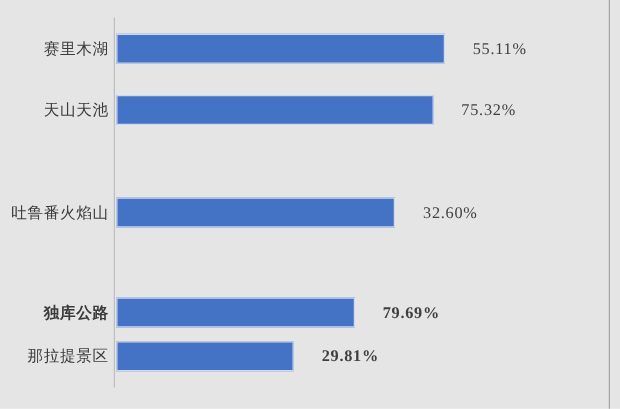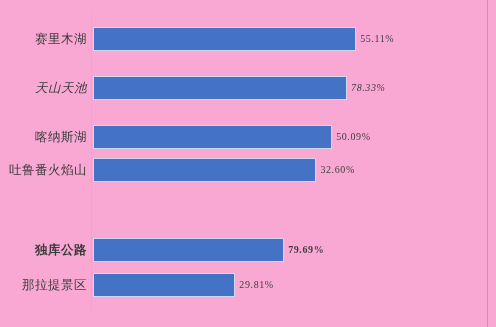--- a/index.html
+++ b/index.html
@@ -11,21 +11,21 @@
     height: 327px;
     background: #ffffff;
     font-family: "Liberation Serif", "DejaVu Serif", serif;
     overflow: hidden;
   }
 
   #chart-root {
     position: relative;
     width: 496px;
     height: 327px;
-    background: #f9a8d4;
+    background: #e5e5e5;
     box-sizing: border-box;
   }
 
   
   #chart-frame-right {
     position: absolute;
     top: 0;
     right: 8px;
     width: 1px;
     height: 327px;
@@ -88,73 +88,66 @@
     background: #4472c4;
     border: 1px solid #cdd9ef;
     box-sizing: border-box;
   }
 
   .bar-value {
     position: absolute;
     top: 0;
     height: 24px;
     line-height: 24px;
-    font-size: 10px;
+    font-size: 13px;
     color: #3f3f3f;
     white-space: nowrap;
     letter-spacing: 0.6px;
-    padding-left: 4px;
+    padding-left: 22px;
   }
 </style>
 </head>
 <body>
 
 <div id="chart-root">
 
   <div id="chart-frame-right"></div>
   <div id="value-axis-line"></div>
 
   <div id="plot-area">
       <div class="bar-row" style="top: 27px;">
         <div class="category-label">赛里木湖</div>
         <div class="bar-track">
           <div class="bar-fill" style="width: 263.15px; background: rgb(68, 114, 196); border-color: rgb(205, 217, 239);"></div>
           <div class="bar-value" style="left: 263.15px;">55.11%</div>
         </div>
       </div>
-      <div class="bar-row" style="top: 76.2px; font-style: italic;">
+      <div class="bar-row" style="top: 76.2px;">
         <div class="category-label">天山天池</div>
         <div class="bar-track">
           <div class="bar-fill" style="width: 254.078px; background: rgb(68, 114, 196); border-color: rgb(205, 217, 239);"></div>
-          <div class="bar-value" style="left: 254.078px;">78.33%</div>
-        </div>
-      </div>
-      <div class="bar-row" style="top: 125.4px;">
-        <div class="category-label">喀纳斯湖</div>
-        <div class="bar-track">
-          <div class="bar-fill" style="width: 239.18px; background: rgb(68, 114, 196); border-color: rgb(205, 217, 239);"></div>
-          <div class="bar-value" style="left: 239.18px;">50.09%</div>
+          <div class="bar-value" style="left: 254.078px;">75.32%</div>
         </div>
       </div>
       <div class="bar-row" style="top: 158px;">
         <div class="category-label">吐鲁番火焰山</div>
         <div class="bar-track">
           <div class="bar-fill" style="width: 223.422px; background: rgb(68, 114, 196); border-color: rgb(205, 217, 239);"></div>
           <div class="bar-value" style="left: 223.422px;">32.60%</div>
         </div>
       </div>
       <div class="bar-row" style="top: 238px; font-weight: bold;">
         <div class="category-label">独库公路</div>
         <div class="bar-track">
           <div class="bar-fill" style="width: 191.143px; background: rgb(68, 114, 196); border-color: rgb(205, 217, 239);"></div>
           <div class="bar-value" style="left: 191.143px;">79.69%</div>
         </div>
       </div>
       <div class="bar-row" style="top: 273px;">
         <div class="category-label">那拉提景区</div>
         <div class="bar-track">
           <div class="bar-fill" style="width: 142.343px; background: rgb(68, 114, 196); border-color: rgb(205, 217, 239);"></div>
-          <div class="bar-value" style="left: 142.343px;">29.81%</div>
+          <div class="bar-value" style="left: 142.343px; font-weight: bold;">29.81%</div>
         </div>
       </div>
     </div>
 
 </div>
 
 </body></html>

